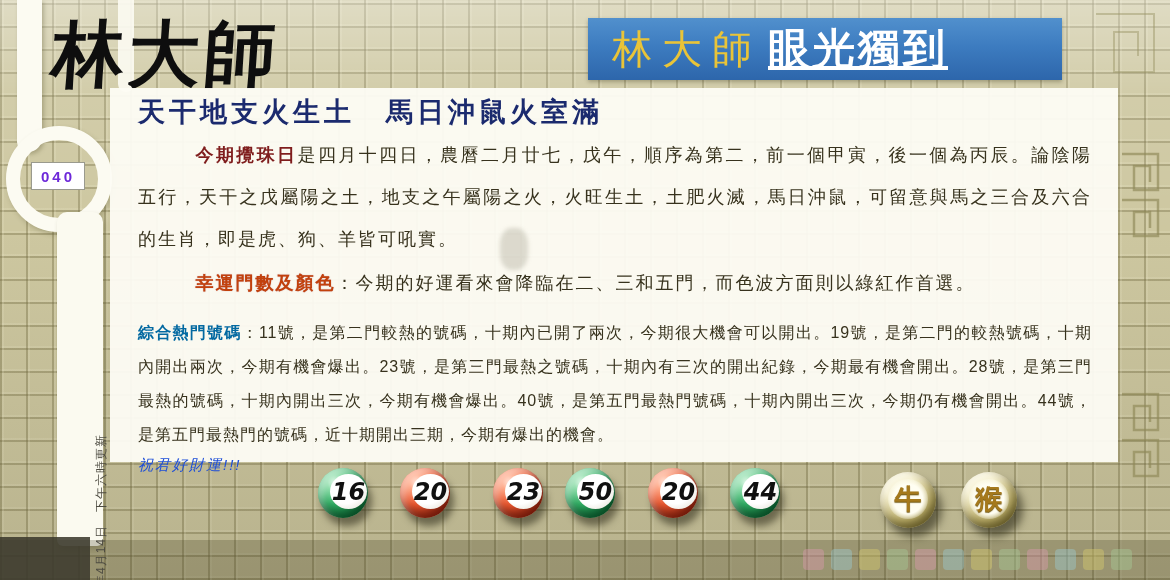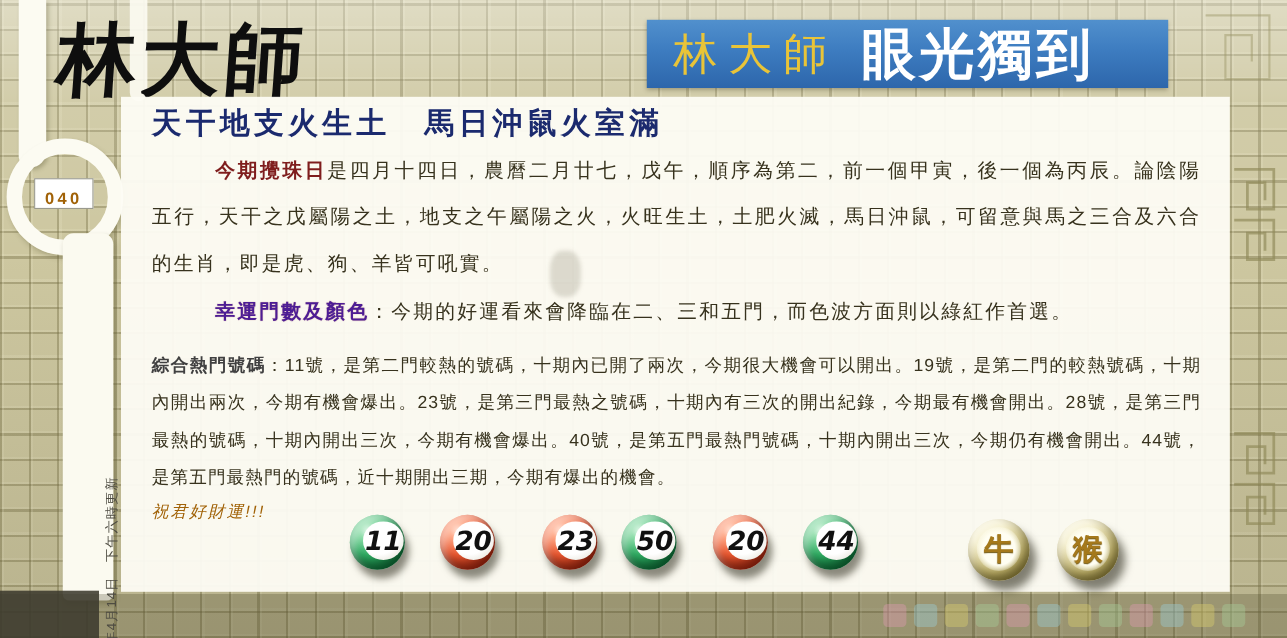--- a/index.html
+++ b/index.html
@@ -9,39 +9,39 @@
     background-image:
       linear-gradient(180deg, rgba(255,255,255,.38) 0%, rgba(255,255,255,.10) 16%, rgba(255,255,255,0) 40%, rgba(58,54,28,.14) 100%),
       repeating-linear-gradient(90deg, rgba(122,115,73,.42) 0 2px, rgba(236,232,202,.20) 2px 4px, transparent 4px 26px),
       repeating-linear-gradient(0deg, rgba(122,115,73,.42) 0 2px, rgba(236,232,202,.20) 2px 4px, transparent 4px 23px);
   }
   
   .stroke-a{position:absolute;left:17px;top:0;width:25px;height:152px;background:#fcfbf2;border-radius:0 0 14px 10px;box-shadow:2px 2px 4px rgba(90,85,50,.35);}
   .stroke-b{position:absolute;left:118px;top:0;width:16px;height:92px;background:rgba(252,251,242,.9);border-radius:0 0 8px 8px;}
   .ring{position:absolute;left:6px;top:126px;width:78px;height:78px;border-radius:50%;border:14px solid #fcfbf2;box-shadow:2px 3px 5px rgba(90,85,50,.3);}
   .stroke-c{position:absolute;left:57px;top:212px;width:46px;height:334px;background:#fbfaf0;border-radius:10px 10px 6px 6px;box-shadow:2px 3px 5px rgba(90,85,50,.3);}
-  .issue-box{position:absolute;left:31px;top:162px;width:52px;height:26px;background:#ffffff;border:1px solid #9a9a8e;display:flex;align-items:flex-end;justify-content:center;
-    font-size:15px;font-weight:bold;letter-spacing:3px;color:#a16207;}
+  .issue-box{position:absolute;left:31px;top:162px;width:52px;height:26px;background:#ffffff;border:1px solid #9a9a8e;display:flex;align-items:center;justify-content:center;
+    font-size:15px;font-weight:bold;letter-spacing:3px;color:#6d28d9;}
   .masthead-logo{position:absolute;left:52px;top:4px;width:270px;font-family:"DejaVu Serif","Liberation Serif",serif;font-weight:bold;font-size:72px;line-height:100px;color:#0e0e0e;letter-spacing:4px;transform:skewX(-4deg);}
   
   .banner{position:absolute;left:588px;top:18px;width:474px;height:62px;display:flex;align-items:center;padding-left:24px;box-sizing:border-box;
     background:linear-gradient(180deg,#5190cd 0%,#3d7cc0 45%,#2d66ab 100%);box-shadow:0 2px 4px rgba(60,56,30,.35);}
   .banner .brand{color:#e9c438;font-size:40px;letter-spacing:10px;font-weight:500;}
-  .banner .slogan{color:#ffffff;font-size:50px;font-weight:bold;letter-spacing:3px;margin-left:21px;}
+  .banner .slogan{color:#ffffff;font-size:42px;font-weight:bold;letter-spacing:3px;margin-left:6px;text-decoration:underline;}
   
-  .panel{position:absolute;left:110px;top:88px;width:1008px;height:450px;background:rgba(253,252,244,.95);box-sizing:border-box;padding:4px 26px 0 28px;}
+  .panel{position:absolute;left:110px;top:88px;width:1008px;height:374px;background:rgba(253,252,244,.95);box-sizing:border-box;padding:4px 26px 0 28px;}
   .headline{font-size:27px;font-weight:bold;color:#1b2a6e;letter-spacing:4px;margin:2px 0 4px 0;}
   .para{color:#37321d;text-align:justify;}
   .p1{font-size:18px;line-height:42px;letter-spacing:2px;text-indent:3.2em;margin:4px 0 0 0;}
   .p1 .lead{font-weight:bold;color:#7f1d1d;}
   .p2{font-size:18px;line-height:42px;letter-spacing:2px;text-indent:3.2em;margin:2px 0 0 0;}
-  .p2 .lead{font-weight:bold;color:#4c1d95;text-shadow:0 0 1px rgba(140,30,60,.5);}
+  .p2 .lead{font-weight:bold;color:#c2410c;text-shadow:0 0 1px rgba(140,30,60,.5);}
   .p3{font-size:16px;line-height:34px;letter-spacing:1px;margin:12px 0 0 0;}
-  .p3 .lead{font-weight:bold;color:#404040;}
-  .closing{font-size:15px;color:#a16207;letter-spacing:2px;margin:4px 0 0 0;font-style:italic;}
+  .p3 .lead{font-weight:bold;color:#0369a1;}
+  .closing{font-size:15px;color:#1d4ed8;letter-spacing:2px;margin:4px 0 0 0;font-style:italic;}
   .smudge{position:absolute;left:500px;top:228px;width:28px;height:42px;background:rgba(110,104,82,.22);filter:blur(2px);border-radius:40%;}
   
   .ball{position:absolute;top:468px;width:50px;height:50px;border-radius:50%;
     box-shadow:4px 8px 7px rgba(30,28,12,.5), inset -5px -7px 9px rgba(0,0,0,.35), inset 5px 6px 7px rgba(255,255,255,.45);}
   .ball.green{background:radial-gradient(circle at 34% 30%, #eefbf2 0%, #86dba4 16%, #2fab62 45%, #107c3e 74%, #07542b 100%);}
   .ball.red{background:radial-gradient(circle at 34% 30%, #ffefe7 0%, #ffa07c 16%, #e85730 45%, #b52c12 74%, #7e1708 100%);}
   .ball .num{position:absolute;right:1px;top:6px;width:37px;height:35px;border-radius:50%;
     background:radial-gradient(circle at 40% 35%, #ffffff 55%, #ddd9cb 100%);
     display:flex;align-items:center;justify-content:center;font-size:24px;font-weight:800;font-style:italic;color:#101010;font-family:"DejaVu Sans",sans-serif;}
   
@@ -94,21 +94,21 @@
 
     <p class="para p3"><span class="lead">綜合熱門號碼</span><span>：</span><span>11號，是第二門較熱的號碼，十期內已開了兩次，今期很大機會可以開出。19號，是第二門的較熱號碼，十期內開出兩次，今期有機會爆出。23號，是第三門最熱之號碼，十期內有三次的開出紀錄，今期最有機會開出。28號，是第三門最熱的號碼，十期內開出三次，今期有機會爆出。40號，是第五門最熱門號碼，十期內開出三次，今期仍有機會開出。44號，是第五門最熱門的號碼，近十期開出三期，今期有爆出的機會。</span></p>
 
     <p class="closing">祝君好財運!!!</p>
   </div>
 
   <div class="smudge"></div>
 
   <div>
     <div class="ball green" style="left:318px">
-        <span class="num">11</span>
+        <span class="num">16</span>
       </div>
     <div class="ball red" style="left:400px">
         <span class="num">20</span>
       </div>
     <div class="ball red" style="left:493px">
         <span class="num">23</span>
       </div>
     <div class="ball green" style="left:565px">
         <span class="num">50</span>
       </div>

